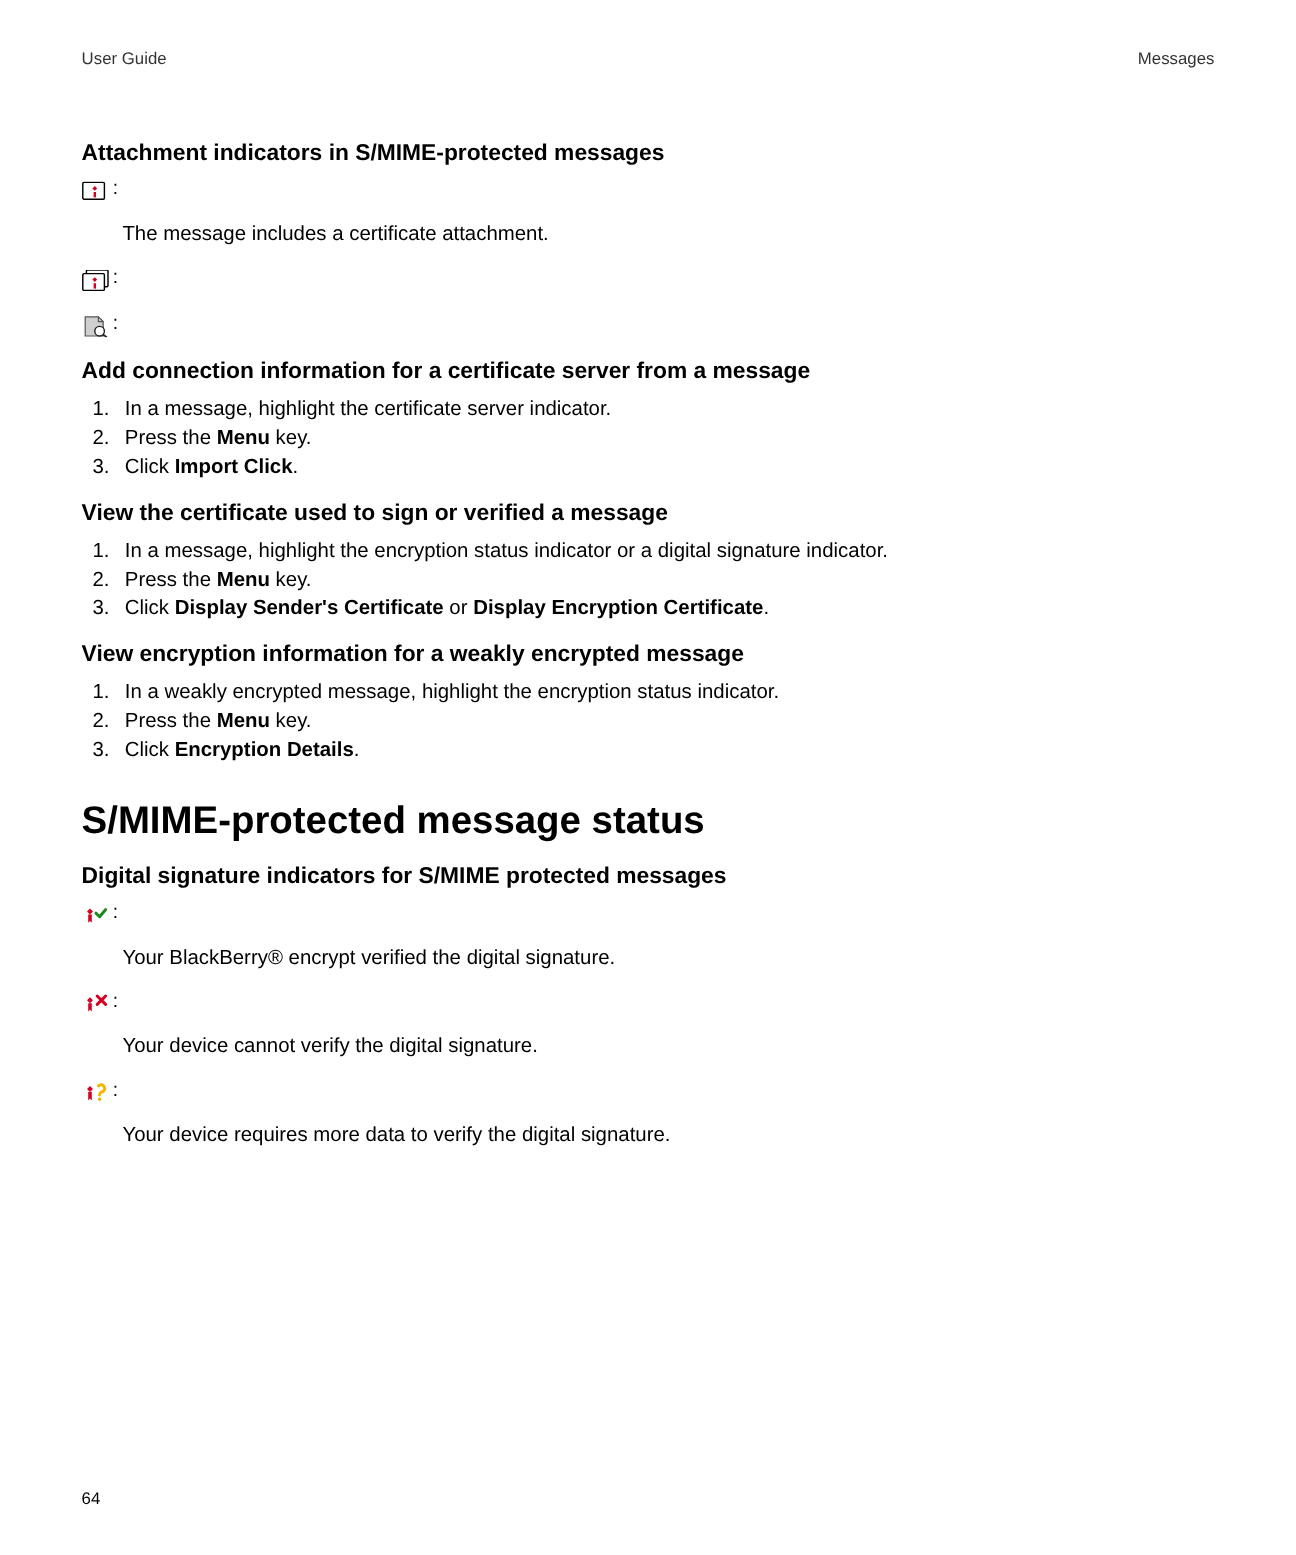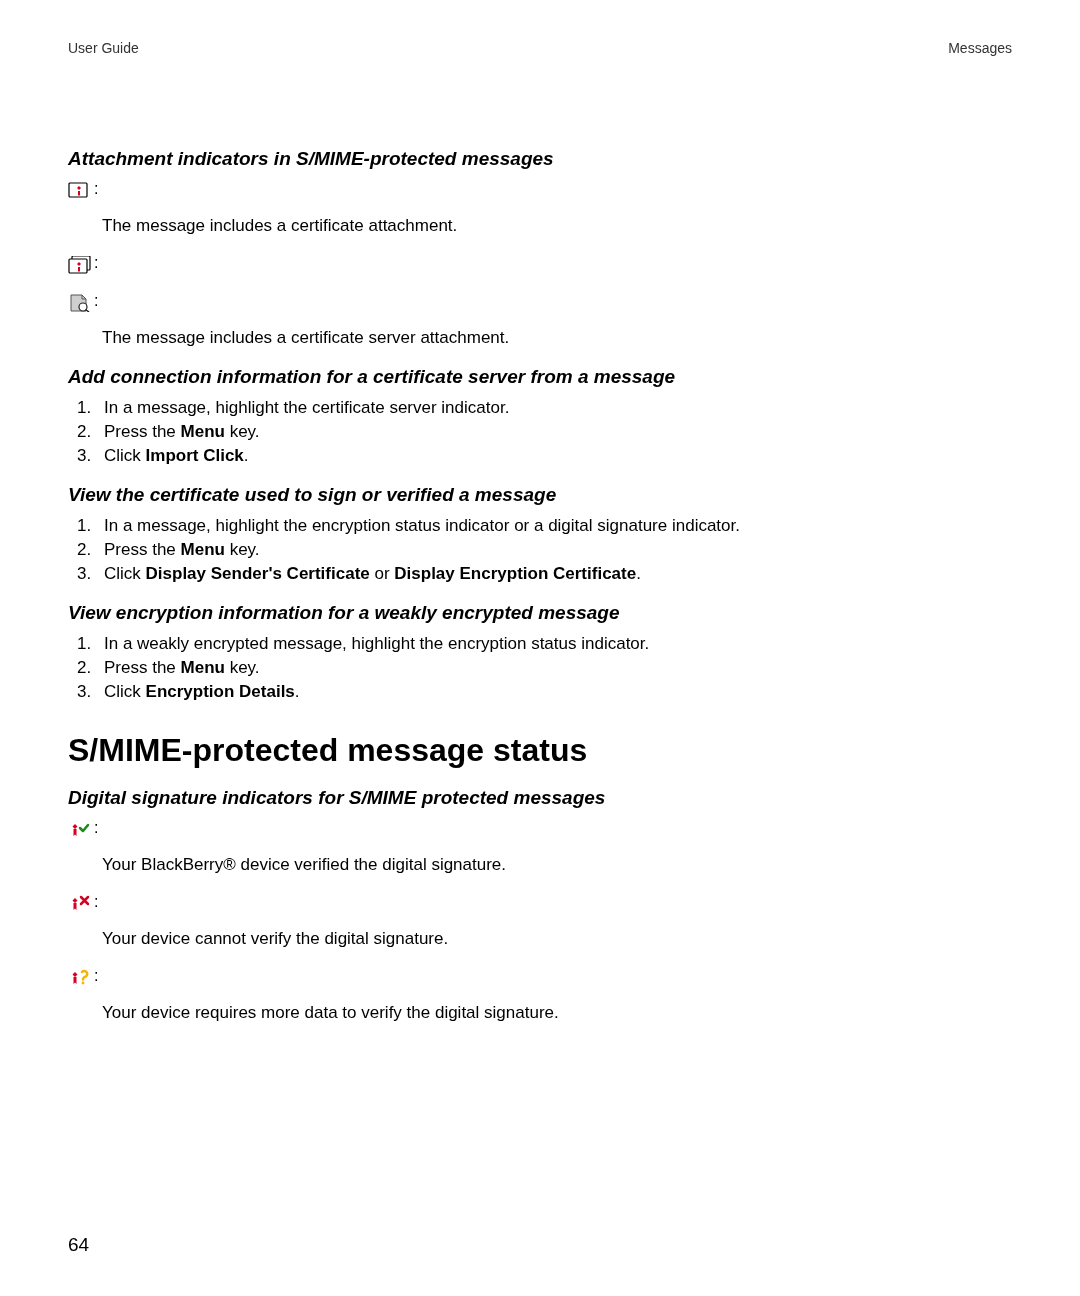--- a/index.html
+++ b/index.html
@@ -16,27 +16,26 @@
     padding: 40px 68px 30px 68px;
     position: relative;
     height: 100%;
     box-sizing: border-box;
   }
   .hdr {
     display: flex;
     justify-content: space-between;
     font-size: 14px;
     color: #333;
-    margin-bottom: 92px;
+    margin-bottom: 61px;
   }
   h3.section {
     font-size: 19px;
     font-weight: 700;
     margin: 18px 0 10px 0;
-    font-style: italic;
   }
   h2.major {
     font-size: 32px;
     font-weight: 700;
     margin: 30px 0 12px 0;
   }
   .indicator-row {
     display: flex;
     align-items: flex-start;
     margin-bottom: 16px;
@@ -68,21 +67,21 @@
   }
   ol.steps li {
     margin: 4px 0;
     padding-left: 8px;
   }
   .b { font-weight: 700; }
   .page-num {
     position: absolute;
     bottom: 40px;
     left: 68px;
-    font-size: 19px;
+    font-size: 14px;
   }
 </style>
 </head>
 <body>
 
 <div class="page">
 
   <div class="hdr">
     <span>User Guide</span>
     <span>Messages</span>
@@ -115,21 +114,20 @@
   <div class="ind-block">
     <div class="indicator-row">
       <svg class="ind-icon" viewBox="0 0 24 18">
         <path d="M3 1 h11 l4 4 v12 h-15 z" fill="#cfcfcf" stroke="#555" stroke-width="1"></path>
         <path d="M14 1 v4 h4" fill="none" stroke="#555" stroke-width="1"></path>
         <circle cx="15" cy="13" r="4" fill="#fff" stroke="#222" stroke-width="1.2"></circle>
         <line x1="17.5" y1="15.5" x2="21" y2="18" stroke="#222" stroke-width="1.5"></line>
       </svg>
       <span class="ind-colon">:</span>
     </div>
-    <div class="ind-desc">The message includes a certificate server attachment.</div>
   </div>
 
   <h3 class="section">Add connection information for a certificate server from a message</h3>
   <ol class="steps">
     <li><span>In a message, highlight the certificate server indicator.</span></li>
     <li><span>Press the </span><span class="b">Menu</span><span> key.</span></li>
     <li><span>Click </span><span class="b">Import Click</span><span>.</span></li>
   </ol>
 
   <h3 class="section">View the certificate used to sign or verified a message</h3>
@@ -151,21 +149,21 @@
   <h3 class="section">Digital signature indicators for S/MIME protected messages</h3>
 
   <div class="ind-block">
     <div class="indicator-row">
       <svg class="ind-icon" viewBox="0 0 24 18">
         <path d="M7 3 l2.5 2.5 l-2.5 2.5 l-2.5 -2.5 z M5.5 8 v7 l1.5 -1.5 l1.5 1.5 v-7" fill="#d70022"></path>
         <path d="M12 7 l3 3 l5 -6" fill="none" stroke="#1a8a1a" stroke-width="2.5" stroke-linecap="round" stroke-linejoin="round"></path>
       </svg>
       <span class="ind-colon">:</span>
     </div>
-    <div class="ind-desc">Your BlackBerry® device verified the digital signature.</div>
+    <div class="ind-desc">Your BlackBerry® encrypt verified the digital signature.</div>
   </div>
 
   <div class="ind-block">
     <div class="indicator-row">
       <svg class="ind-icon" viewBox="0 0 24 18">
         <path d="M7 3 l2.5 2.5 l-2.5 2.5 l-2.5 -2.5 z M5.5 8 v7 l1.5 -1.5 l1.5 1.5 v-7" fill="#d70022"></path>
         <path d="M13 2 l7 7 M20 2 l-7 7" stroke="#d70022" stroke-width="2.5" stroke-linecap="round"></path>
       </svg>
       <span class="ind-colon">:</span>
     </div>

